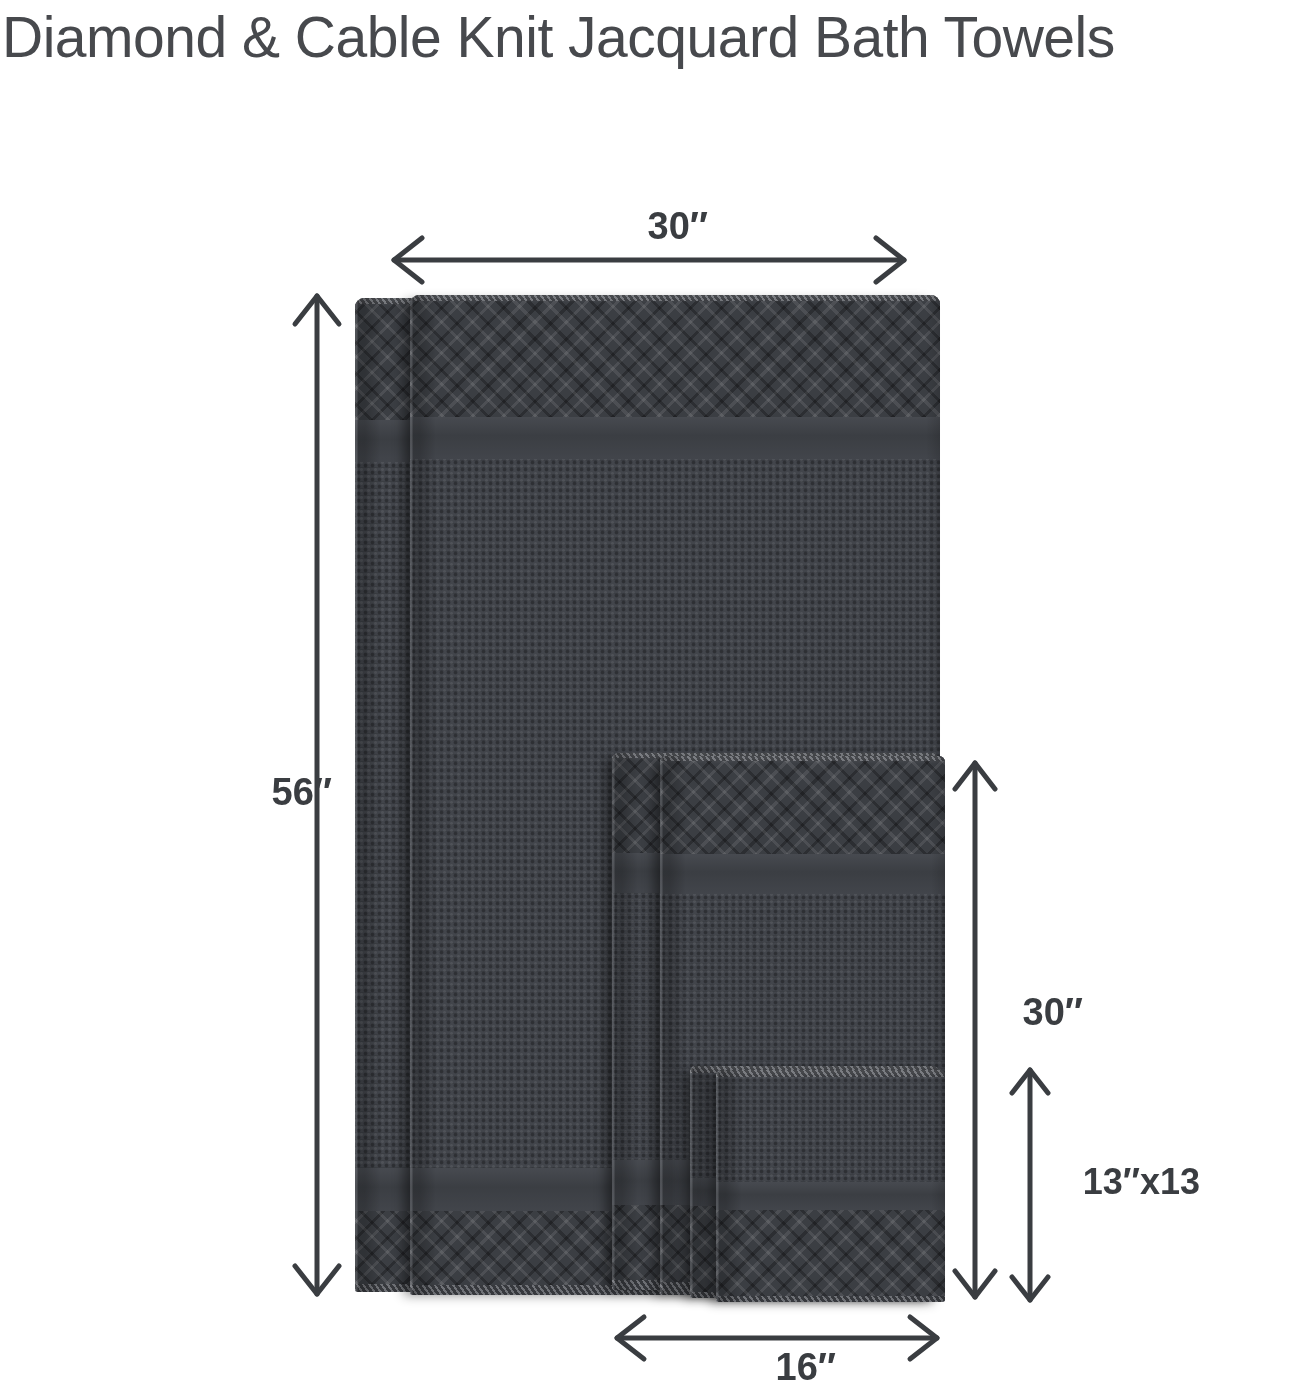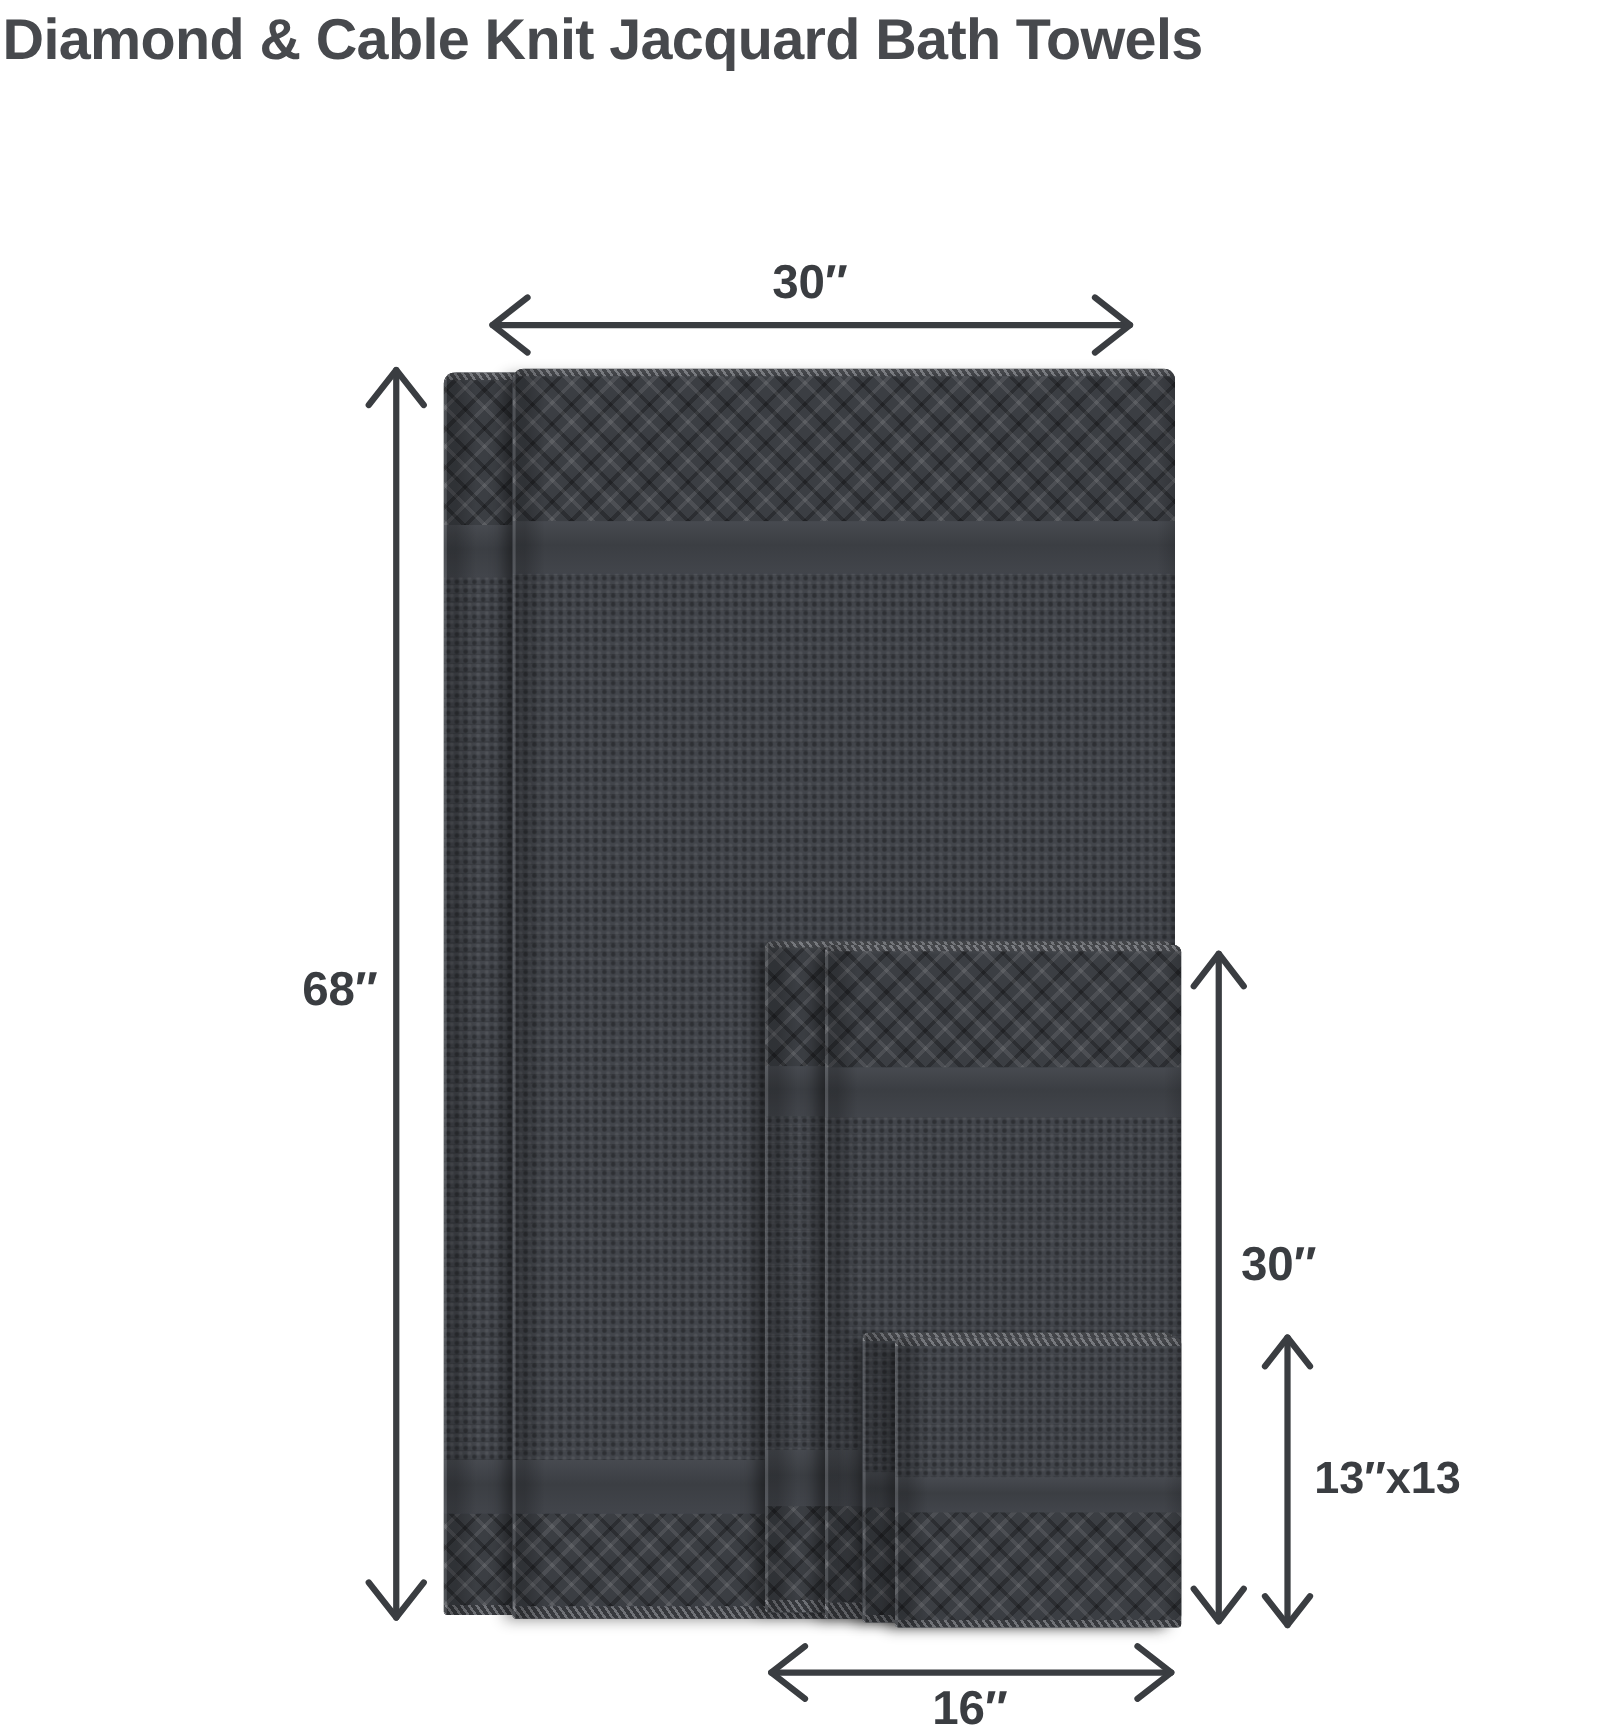--- a/index.html
+++ b/index.html
@@ -12,22 +12,22 @@
     overflow: hidden;
     font-family: "Liberation Sans", "DejaVu Sans", sans-serif;
     color: #3e4145;
   }
 
   
   .title {
     position: absolute;
     left: 2px; top: 4px;
     width: 1295px;
-    font-size: 46px;
-    font-weight: 700;
+    font-size: 57px;
+    font-weight: 400;
     letter-spacing: -0.5px;
     color: #47494d;
     white-space: nowrap;
     margin: 0;
   }
   .subtitle {
     position: absolute;
     left: 27px; top: 98px;
     width: 1260px;
     font-size: 33px;
@@ -91,21 +91,21 @@
       rgba(255,255,255,0.20) 0 2px, rgba(0,0,0,0.28) 2px 5px);
   }
 
   
   .arrows { position: absolute; left: 0; top: 0; }
   .dim-label {
     position: absolute;
     font-size: 38px;
     font-weight: 700;
     color: #3a3d41;
-    text-align: center;
+    text-align: right;
     line-height: 1;
     white-space: nowrap;
   }
 </style>
 </head>
 <body>
 
 <div class="canvas">
 
   <h1 class="title">Diamond &amp; Cable Knit Jacquard Bath Towels</h1>
@@ -190,18 +190,18 @@
         <polyline points="1012,1277 1030,1300 1048,1277"></polyline>
       </g>
       <g>
         <line x1="617" y1="1338" x2="937" y2="1338"></line>
         <polyline points="644,1317 617,1338 644,1359"></polyline>
         <polyline points="910,1317 937,1338 910,1359"></polyline>
       </g>
     </svg>
 
     <div class="dim-label" style="left:588px; top:207px; width:120px;">30″</div>
-    <div class="dim-label" style="left:212px; top:773px; width:120px;">68″</div>
+    <div class="dim-label" style="left:212px; top:773px; width:120px;">56″</div>
     <div class="dim-label" style="left:963px; top:993px; width:120px;">30″</div>
     <div class="dim-label" style="left:1020px; top:1164px; width:180px; font-size:36px;">13″x13</div>
     <div class="dim-label" style="left:716px; top:1348px; width:120px;">16″</div>
   </div>
 </div>
 
 </body></html>

